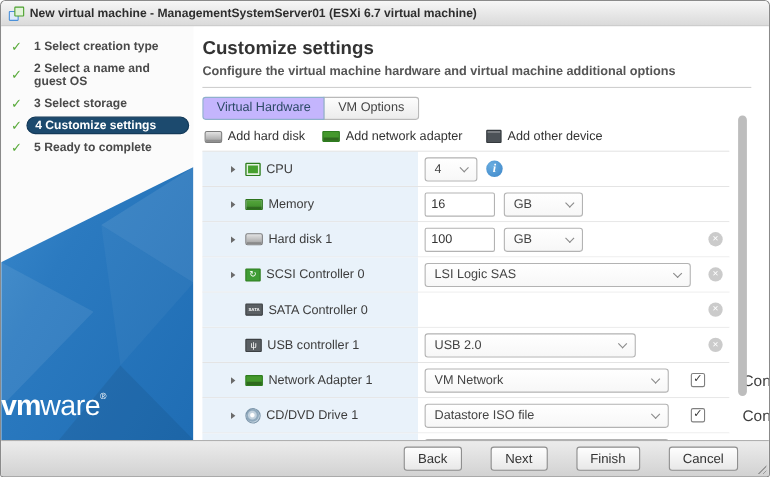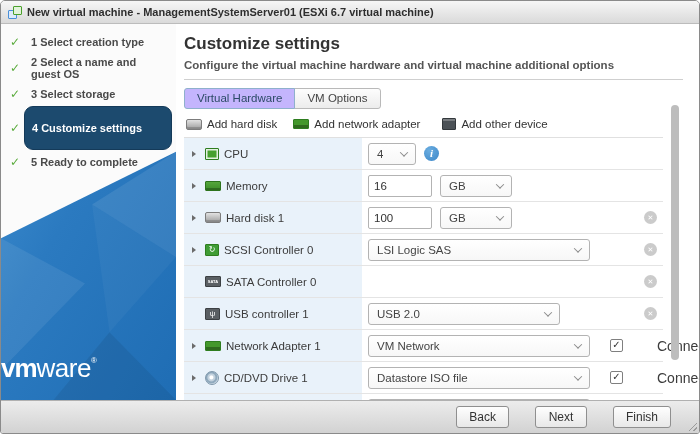--- a/index.html
+++ b/index.html
@@ -21,21 +21,21 @@
   .wedge{position:absolute;inset:0;clip-path:polygon(0 57%,100% 34%,100% 100%,0 100%);background:linear-gradient(120deg,#4493d4 0%,#2b7ac0 45%,#1f6db4 100%);}
   .wedge .fa{position:absolute;inset:0;}
   .wedge .fa1{clip-path:polygon(100% 34%,100% 62%,52% 48%);background:rgba(255,255,255,0.09);}
   .wedge .fa2{clip-path:polygon(0 57%,48% 69%,0 92%);background:rgba(255,255,255,0.08);}
   .wedge .fa3{clip-path:polygon(30% 100%,62% 82%,100% 100%);background:rgba(0,0,0,0.07);}
   .wedge .fa4{clip-path:polygon(52% 48%,100% 62%,62% 82%);background:rgba(255,255,255,0.04);}
   .steps{position:relative;z-index:2;padding-top:8px;}
   .step{display:flex;align-items:center;padding:2px 4px 2px 9px;font-size:11px;font-weight:bold;color:#4a4a4a;cursor:default;}
   .step .check{color:#5aab3c;font-weight:bold;font-size:12px;width:14px;flex:0 0 14px;}
   .step .step-label{padding:2px 7px;flex:1;}
-  .step.active .step-label{background:#1c4a6e;border:1px solid #143a59;color:#fff;border-radius:9px;padding:15px 7px;}
+  .step.active .step-label{background:#1c4a6e;border:1px solid #143a59;color:#fff;border-radius:9px;padding:1px 7px;}
   .logo{position:absolute;z-index:2;left:0;right:0;bottom:16px;text-align:left;color:#fff;}
   .logo-vm{font-size:26px;font-weight:bold;letter-spacing:-1px;}
   .logo-ware{font-size:26px;font-weight:normal;letter-spacing:-0.5px;}
   .logo-reg{font-size:8px;vertical-align:14px;}
 
   
   .main{flex:1 1 auto;position:relative;background:#fff;padding:10px 0 0 8px;overflow:hidden;}
   .page-title{font-size:17px;font-weight:bold;color:#333;margin:0 0 5px 0;}
   .page-subtitle{font-size:11.5px;color:#555;margin:0 0 8px 0;font-weight:bold;}
   .hdr-divider{border:none;border-top:1px solid #cfcfcf;margin:0 16px 8px 0;}
@@ -45,21 +45,21 @@
   .tab:last-child{border-radius:0 3px 3px 0;margin-left:-1px;}
   .tab.active{background:#c4b5fd;border-color:#8fb0cc;color:#2c4a66;position:relative;z-index:1;}
   .toolbar{display:flex;align-items:center;margin:0 0 7px 2px;}
   .tool{display:flex;align-items:center;gap:5px;font-size:11.5px;color:#333;cursor:pointer;margin-right:16px;}
   .tool:last-child{margin-right:0;margin-left:6px;}
   .ticon{display:inline-block;}
 
   
   .hw-table{width:479px;border-top:1px solid #e0e0e0;}
   .hw-row{display:flex;height:31px;border-bottom:1px solid #e4e4e4;align-items:stretch;}
-  .hw-labelcell{width:170px;flex:0 0 170px;background:#e9f2fa;display:flex;align-items:center;padding-left:8px;}
+  .hw-labelcell{width:170px;flex:0 0 170px;background:#e9f2fa;display:flex;align-items:center;padding-left:26px;}
   .hw-controls{flex:1;display:flex;align-items:center;padding-left:6px;background:#fff;}
   .hw-label{font-size:11.5px;color:#3c3c3c;margin-left:5px;white-space:nowrap;}
   .expander{width:0;height:0;border-left:4px solid #6b6b6b;border-top:3.5px solid transparent;border-bottom:3.5px solid transparent;margin-right:5px;flex:0 0 4px;cursor:pointer;}
 
   
   .hw-icon{display:inline-block;flex:0 0 auto;}
   .cpu-icon{width:12px;height:10px;background:#46a02e;border:1px solid #2e7d1f;border-radius:1px;box-shadow:inset 0 0 0 1.5px rgba(255,255,255,0.85);}
   .memory-icon{width:14px;height:8px;background:linear-gradient(#55a63c,#3c8c28);border:1px solid #2d731c;border-radius:1px;box-shadow:inset 0 -2px 0 rgba(0,0,0,0.25);}
   .hard-disk-icon{width:14px;height:9px;background:linear-gradient(#e2e2e2,#9e9e9e);border:1px solid #7c7c7c;border-radius:2px;box-shadow:inset 0 -2px 0 rgba(0,0,0,0.15);}
   .scsi-controller-icon{width:12px;height:10px;background:#3f9c35;border:1px solid #2e7d1f;border-radius:1px;color:#fff;font-size:8px;line-height:10px;text-align:center;}
@@ -208,21 +208,21 @@
               <span class="remove">✕</span>
             </div>
           </div>
           <div class="hw-row">
             <div class="hw-labelcell">
               <span class="expander"></span>
               <span class="hw-icon scsi-controller-icon"></span>
               <span class="hw-label">SCSI Controller 0</span>
             </div>
             <div class="hw-controls">
-              <div class="selectbox" style="width: 222px;">
+              <div class="selectbox" style="width: 242px;">
                 <span class="seltext">LSI Logic SAS</span>
                 <span class="chevron"></span>
               </div>
               <span class="remove">✕</span>
             </div>
           </div>
           <div class="hw-row">
             <div class="hw-labelcell">
               <span class="expander" style="visibility: hidden;"></span>
               <span class="hw-icon sata-controller-icon"></span>
@@ -292,15 +292,16 @@
       <div class="vscroll"></div>
     </div>
 
   </div>
 
   <div class="footer">
     <div class="grip"></div>
   <button class="btn">Back</button>
       <button class="btn">Next</button>
       <button class="btn">Finish</button>
+      <button class="btn">Cancel</button>
     </div>
 
 </div>
 
 </body></html>

